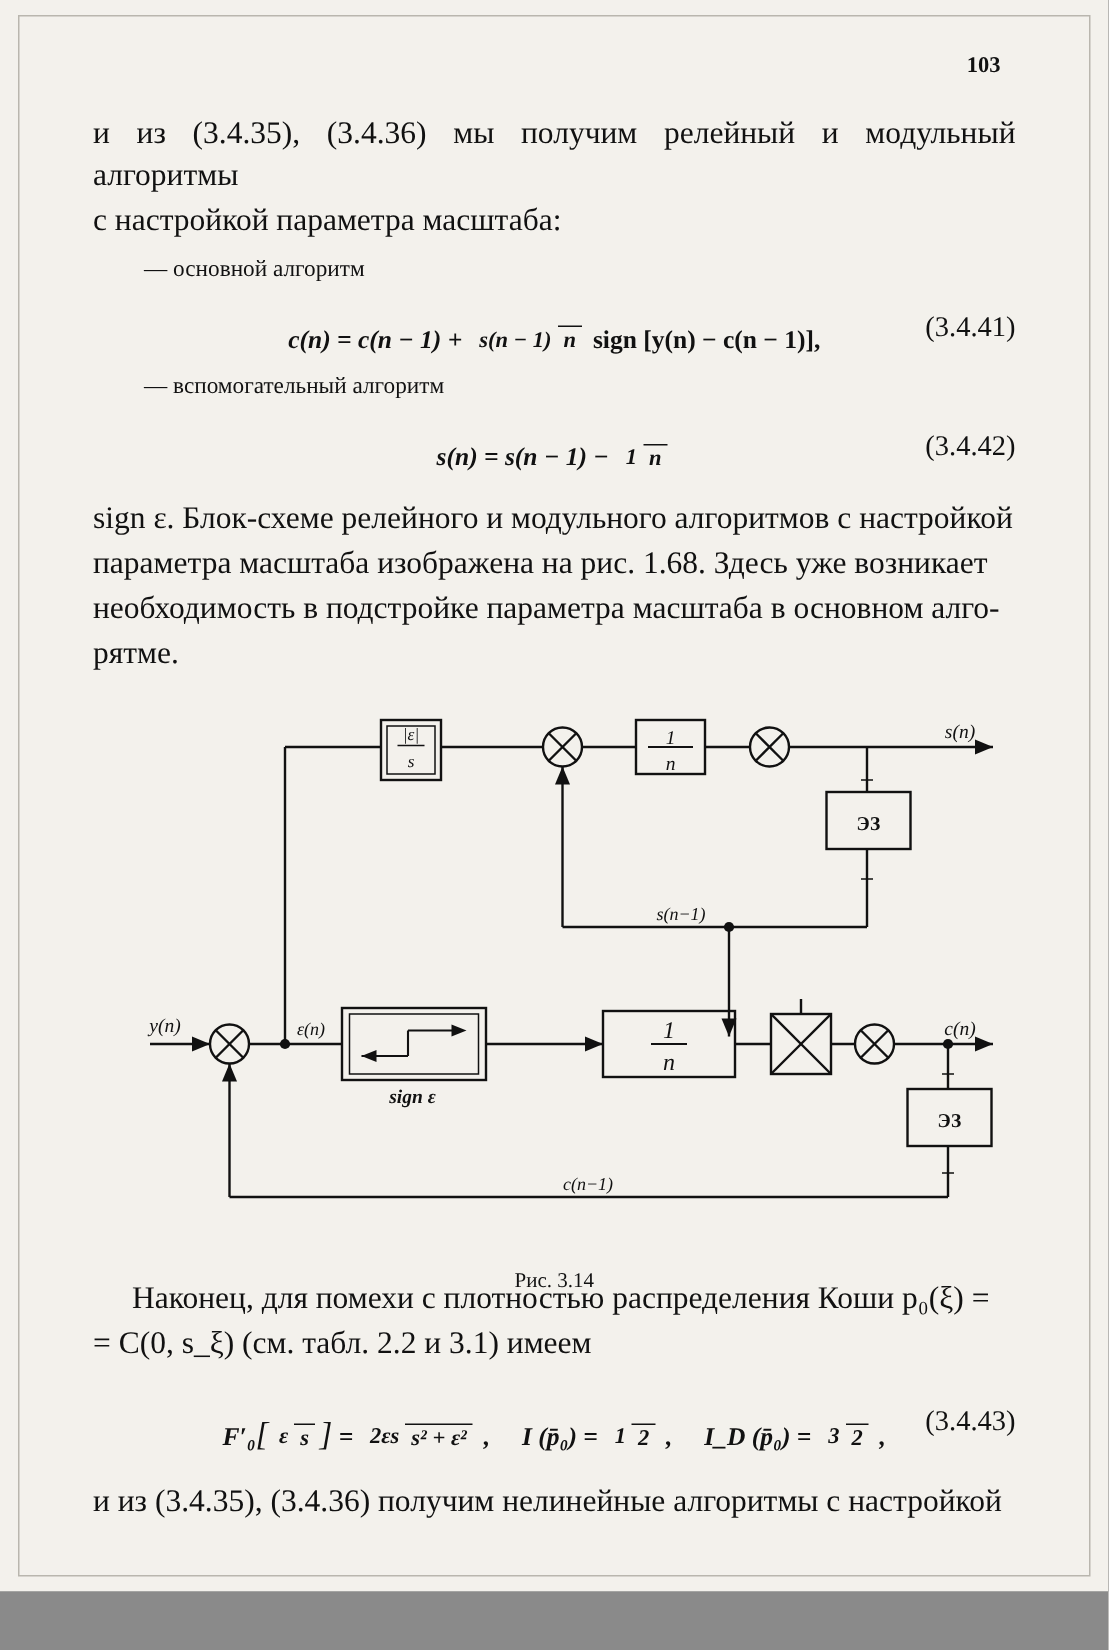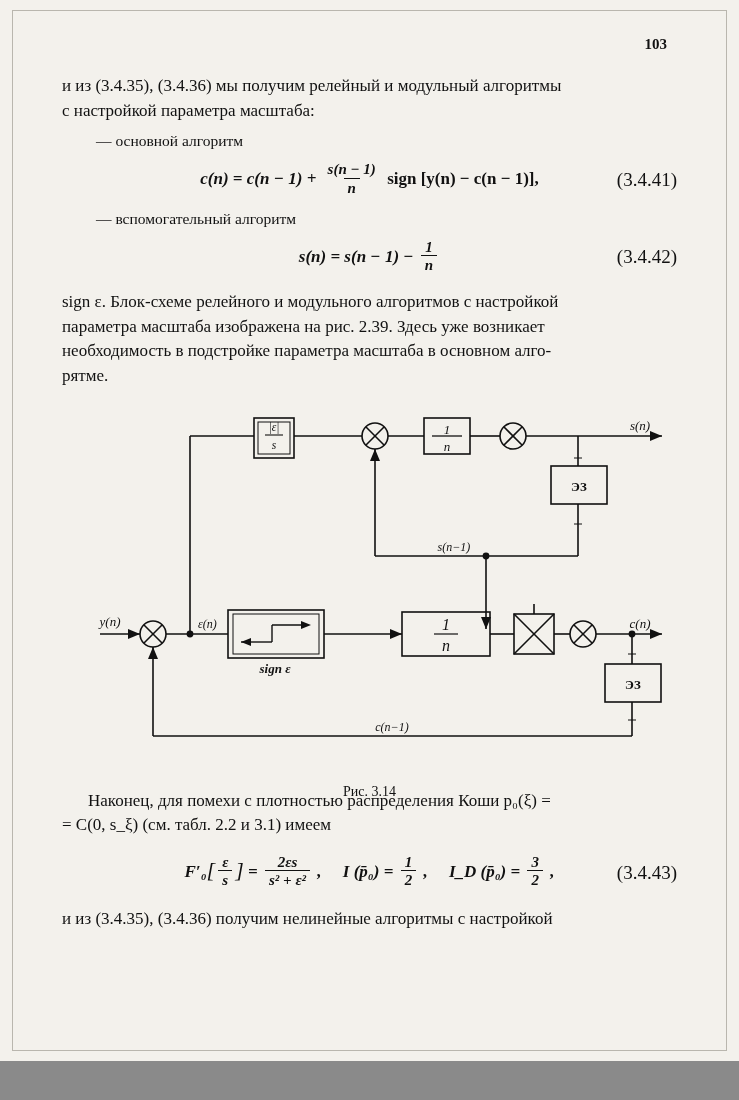--- a/index.html
+++ b/index.html
@@ -33,21 +33,21 @@
     width: 615px;
   }
   .page-number {
     text-align: right;
     font-size: 15px;
     font-weight: bold;
     padding-right: 10px;
     margin-bottom: 22px;
   }
   p.body {
-    font-size: 17px;
+    font-size: 21px;
     line-height: 1.33;
     margin: 0 0 2px 0;
     text-align: justify;
   }
   p.indent {
     text-indent: 26px;
   }
   .dash-line {
     font-size: 15.5px;
     margin: 10px 0 4px 34px;
@@ -58,32 +58,33 @@
     justify-content: center;
     margin: 12px 0 12px 0;
     position: relative;
   }
   .eq-body {
     font-family: "Liberation Serif", serif;
     font-size: 17px;
     font-weight: bold;
     font-style: italic;
     white-space: nowrap;
+    margin-top: 16px;
   }
   .eq-num {
     position: absolute;
     right: 0;
     font-size: 19px;
     font-style: normal;
     font-weight: normal;
     font-family: "Liberation Serif", serif;
   }
   .frac {
     display: inline-flex;
-    flex-direction: column;
+    flex-direction: row;
     align-items: center;
     vertical-align: middle;
     margin: 0 3px;
     position: relative;
     top: -1px;
   }
   .frac .num {
     padding: 0 4px;
     font-size: 15px;
     line-height: 1.1;
@@ -155,21 +156,21 @@
         <span class="frac">
           <span class="num">1</span>
           <span class="den">n</span>
         </span>
       </span>
       <span class="eq-num">(3.4.42)</span>
     </div>
 
     <div class="para-block">
       <p class="body">sign ε. Блок-схеме релейного и модульного алгоритмов с настройкой</p>
-      <p class="body">параметра масштаба изображена на рис. 2.39. Здесь уже возникает</p>
+      <p class="body">параметра масштаба изображена на рис. 1.68. Здесь уже возникает</p>
       <p class="body">необходимость в подстройке параметра масштаба в основном алго-</p>
       <p class="body">рятме.</p>
     </div>
 
     <div class="fig-wrap">
       <svg width="615" height="360" viewBox="0 0 615 360">
         <g stroke="#111" stroke-width="1.6" fill="none">
 
           <line x1="128" y1="220" x2="128" y2="22"></line>
           <line x1="128" y1="22" x2="192" y2="22"></line>

